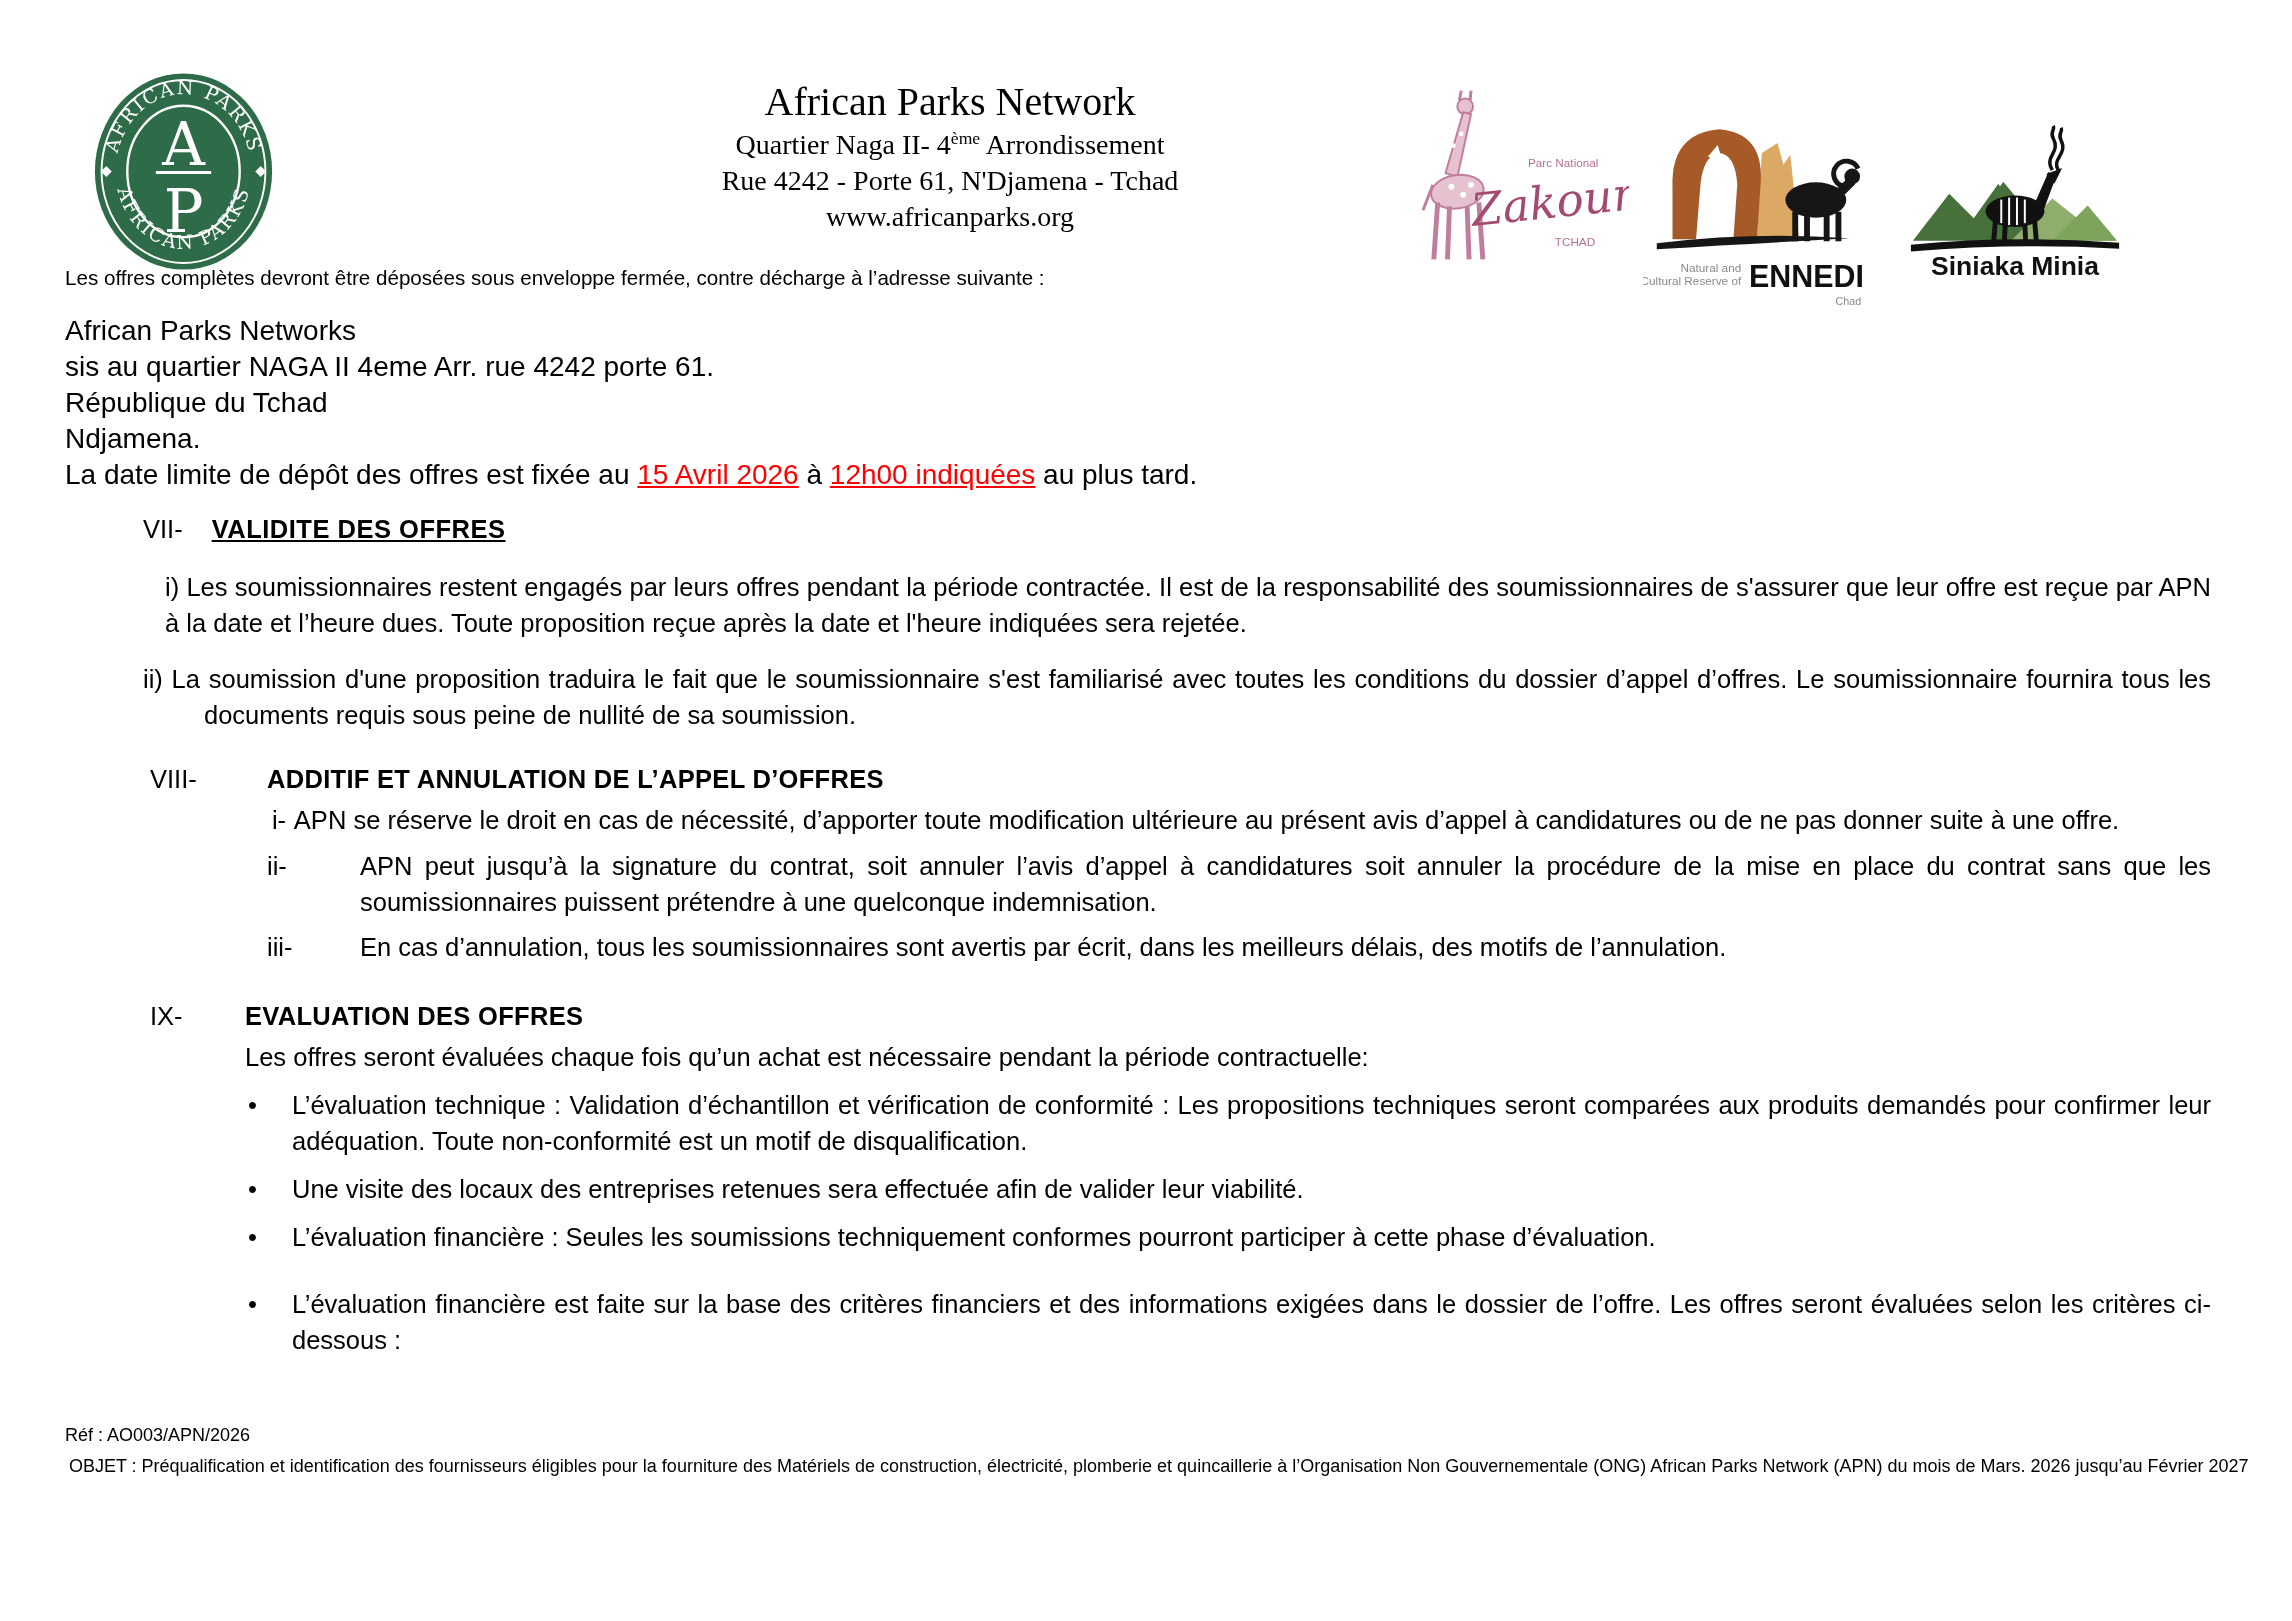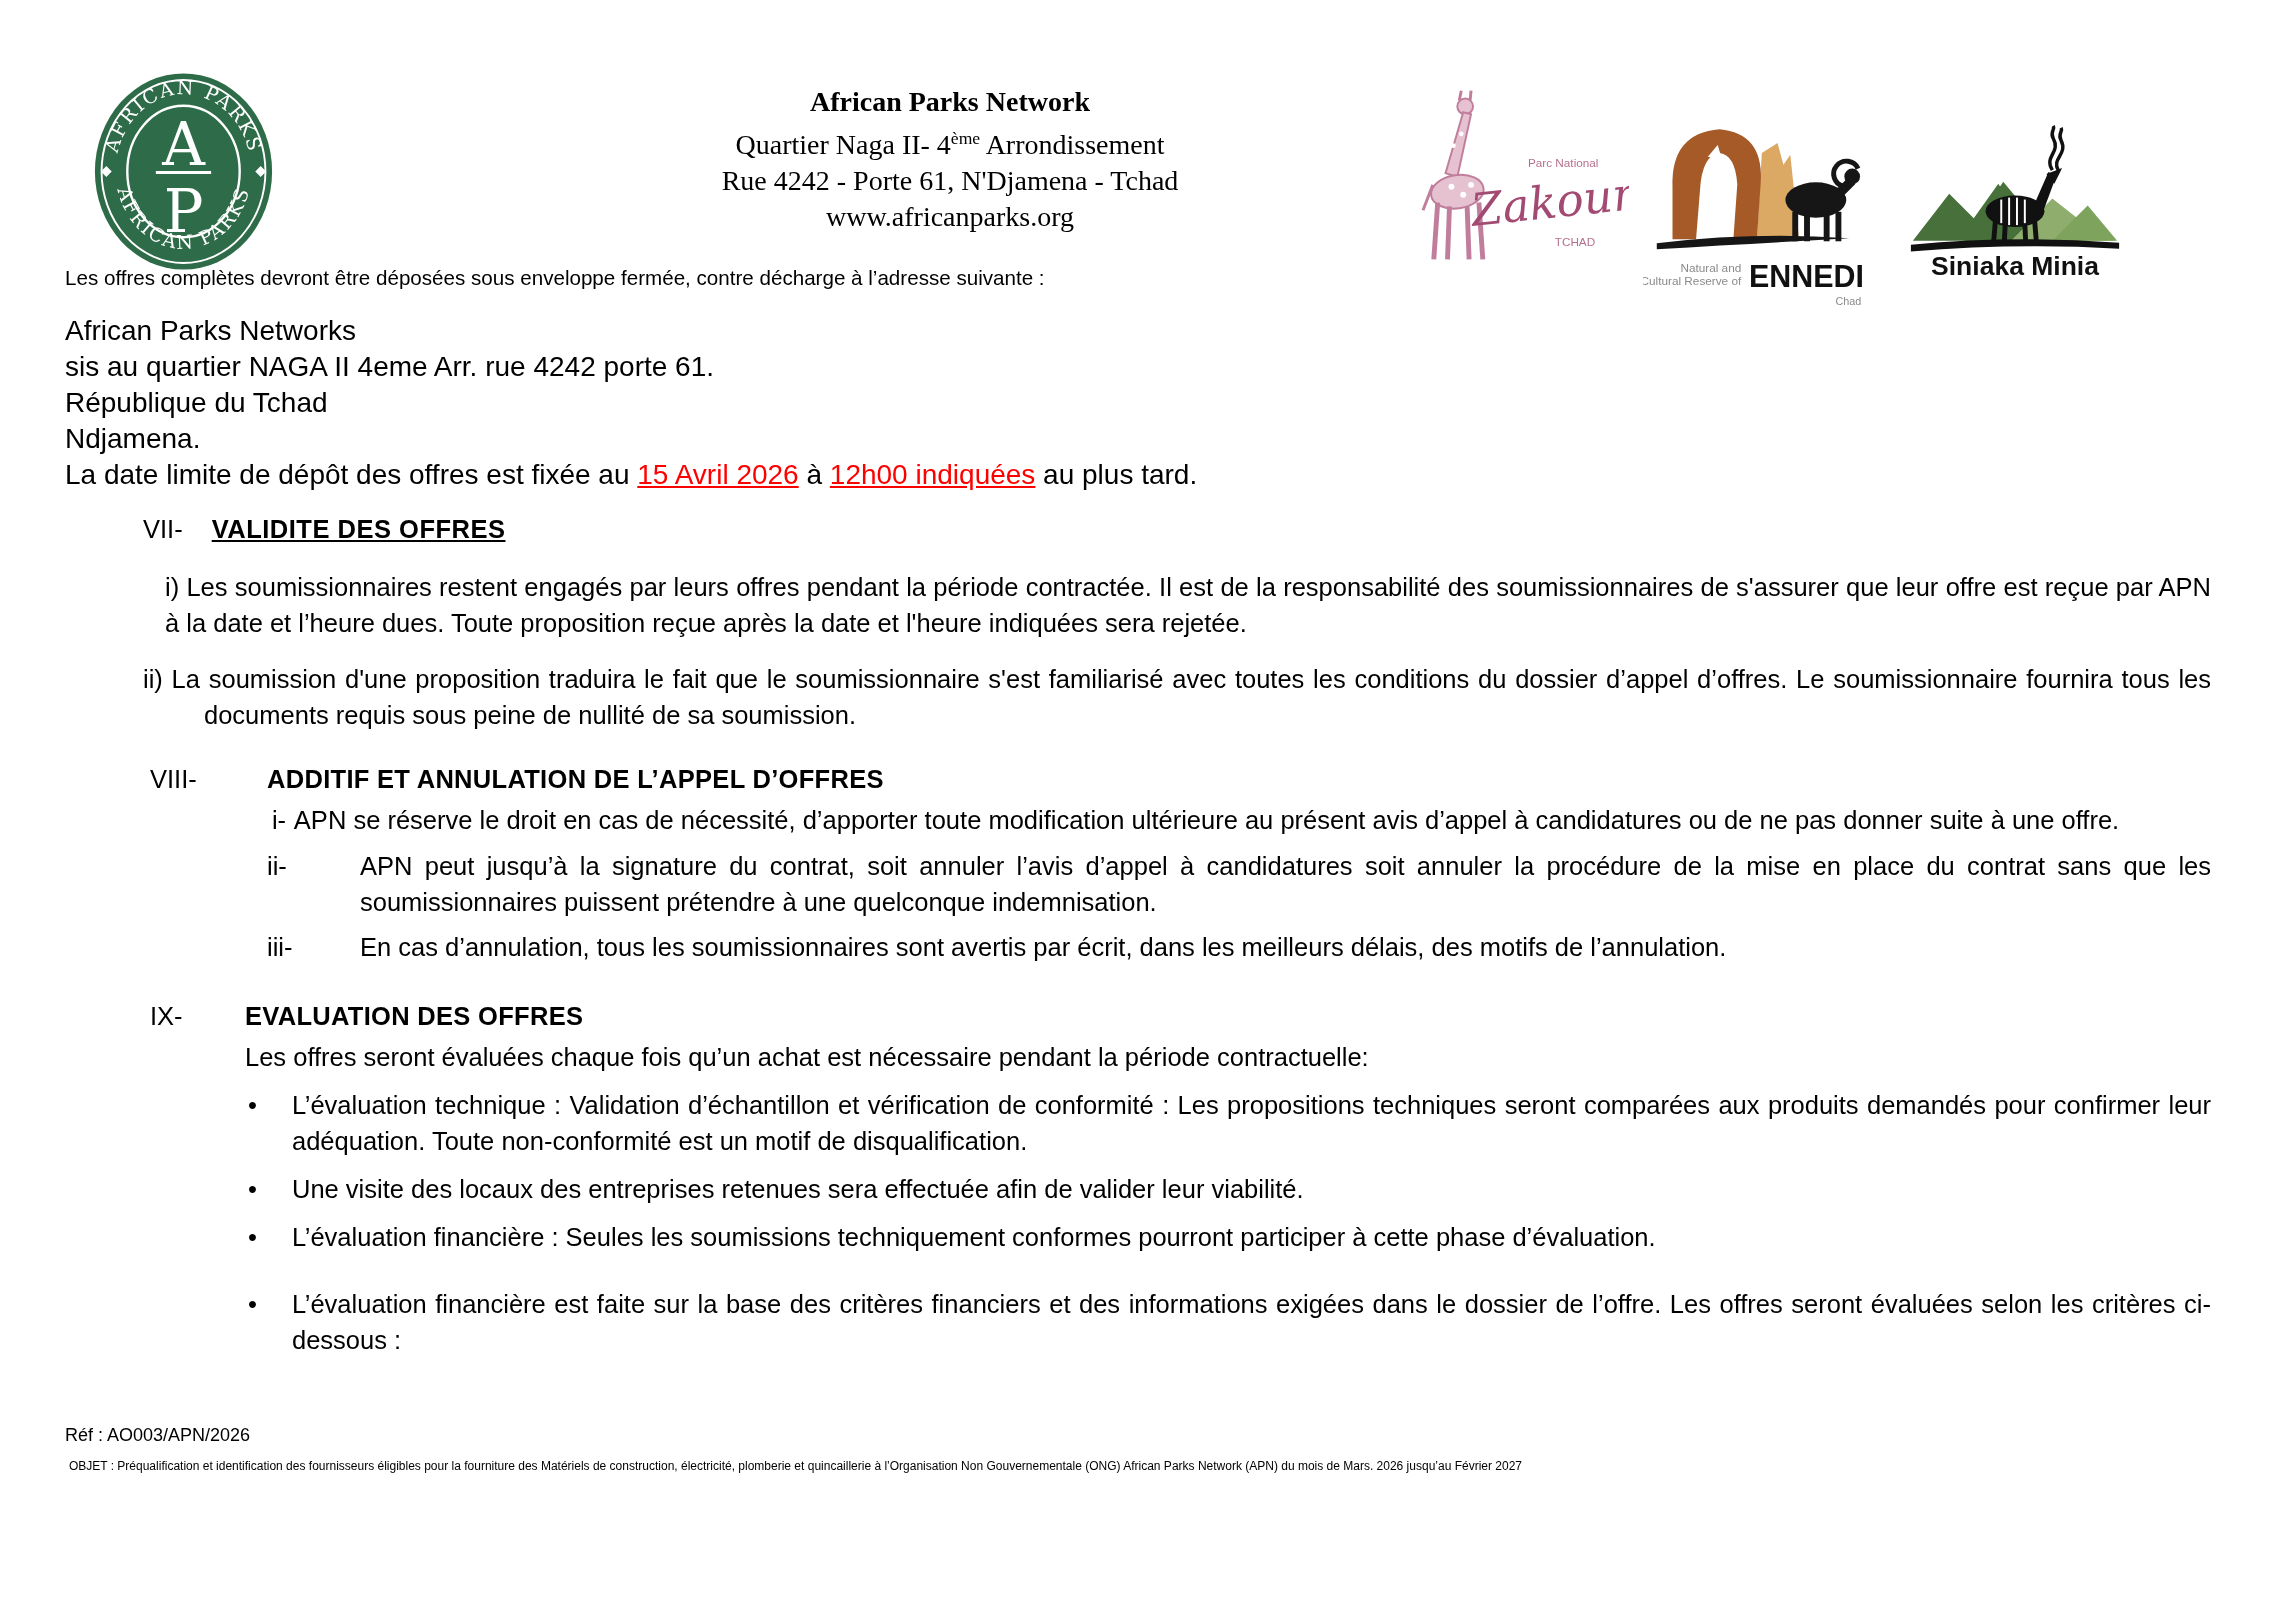--- a/index.html
+++ b/index.html
@@ -15,21 +15,21 @@
   
   .header { display:flex; align-items:flex-start; padding:71px 0 0 93px; height:260px; }
   .ap-logo { flex:none; width:181px; height:201px; }
   .center-block {
     width:608px; flex:none;
     margin-left:372px; margin-right:auto;
     text-align:center;
     font-family:"Liberation Serif", serif;
     padding-top:11.8px;
   }
-  .org-name { font-size:28px; font-weight:bold; line-height:37px; }
+  .org-name { font-size:40px; font-weight:normal; line-height:37px; }
   .hline { font-size:28px; line-height:36px; }
   .hline sup { font-size:17.6px; }
   .right-logos { flex:none; display:flex; align-items:flex-start; margin-right:167px; padding-top:5.9px; }
   .logo-zakouma { width:211px; height:201px; }
   .logo-ennedi  { width:221px; height:216px; margin-left:13.7px; margin-top:17.6px; }
   .logo-siniaka { width:221px; height:157px; margin-left:41px; margin-top:47px; }
   
   .content { padding:0 82px 0 65px; }
   .intro-p { font-size:20.6px; margin-top:5.9px; }
   .addr { font-size:28px; line-height:36px; margin-top:23.5px; }
@@ -53,21 +53,21 @@
   .item-txt { flex:1; min-width:0; text-align:justify; }
   .sec9-intro { margin-top:7.8px; line-height:36px; }
   .bullet { display:flex; margin-top:11.8px; line-height:36px; }
   .b-dot { width:47px; flex:none; padding-left:2.9px; }
   .b-txt { flex:1; min-width:0; }
   .b-just { text-align:justify; }
   .bullet-last { margin-top:31px; }
   
   .footer { position:absolute; left:65px; right:43px; top:1423px; }
   .f-ref { font-size:18px; line-height:25.5px; }
-  .f-obj { font-size:12px; line-height:27.4px; margin-top:4.9px; padding-left:3.9px; }
+  .f-obj { font-size:18px; line-height:27.4px; margin-top:4.9px; padding-left:3.9px; }
 </style>
 </head>
 <body>
 
 <div class="page">
 
   <div class="header">
 
     <svg class="ap-logo" viewBox="0 0 190 210">
       <ellipse cx="95" cy="105" rx="93" ry="103" fill="#2e6b48"></ellipse>

